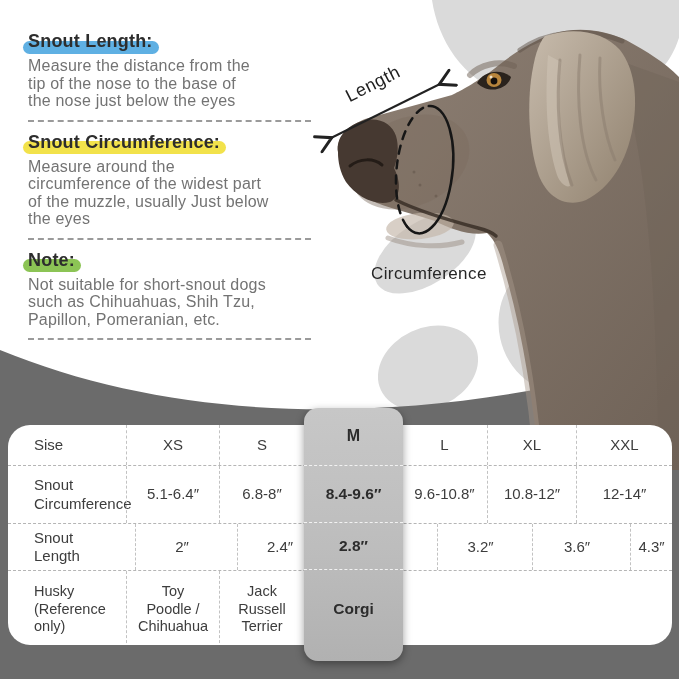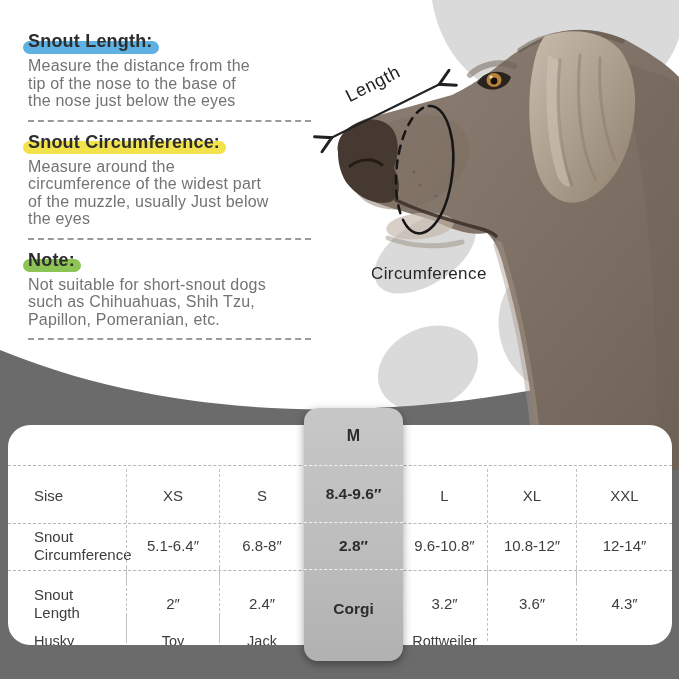--- a/index.html
+++ b/index.html
@@ -46,27 +46,27 @@
     position:absolute;left:8px;top:425px;width:664px;height:220px;z-index:2;
     background:#ffffff;border-radius:22px;overflow:hidden;
     color:#3d3d3d;
   }
   .t-row{
     display:grid;grid-template-columns:118px 93px 85px 97px 86px 89px auto;
   }
   .t-row + .t-row{border-top:1.5px dashed #b5b5b5;}
   .t-cell{
     display:flex;align-items:center;justify-content:center;text-align:center;
-    font-size:15px;white-space:pre-line;line-height:1.22;padding:18px 3px;margin-top:44px;
+    font-size:15px;white-space:pre-line;line-height:1.22;padding:4px 3px;
   }
   .t-cell + .t-cell{border-left:1.5px dashed #c2c2c2;}
   .t-cell.lbl{justify-content:flex-start;text-align:left;padding-left:26px;}
   .row-h{height:40px;}
   .row-1{height:57px;}
-  .row-2{height:46px;}
+  .row-2{height:46px;gap:9px;}
   .row-3{height:77px;}
   .row-3 .t-cell{font-size:14.5px;}
 
   
   .m-panel{
     position:absolute;left:304px;top:408px;width:99px;height:253px;z-index:3;
     background:linear-gradient(180deg,#c7c7c7 0%,#bdbdbd 55%,#b1b1b1 100%);
     border-radius:14px;box-shadow:0 3px 8px rgba(0,0,0,.38);
     display:flex;flex-direction:column;color:#2c2c2c;
   }
@@ -222,23 +222,20 @@
     <div class="t-row row-3">
       <div class="t-cell lbl">Husky
 (Reference only)</div>
       <div class="t-cell">Toy
 Poodle /
 Chihuahua</div>
       <div class="t-cell">Jack
 Russell
 Terrier</div>
       <div class="t-cell">Corgi</div>
-      <div class="t-cell">Rottweiler
-/ German
-Shepherd</div>
     </div>
   </div>
 
   <div class="m-panel">
     <div class="m-cell m-h">M</div>
     <div class="m-cell m-1">8.4-9.6″</div>
     <div class="m-cell m-2">2.8″</div>
     <div class="m-cell m-3">Corgi</div>
   </div>
 

